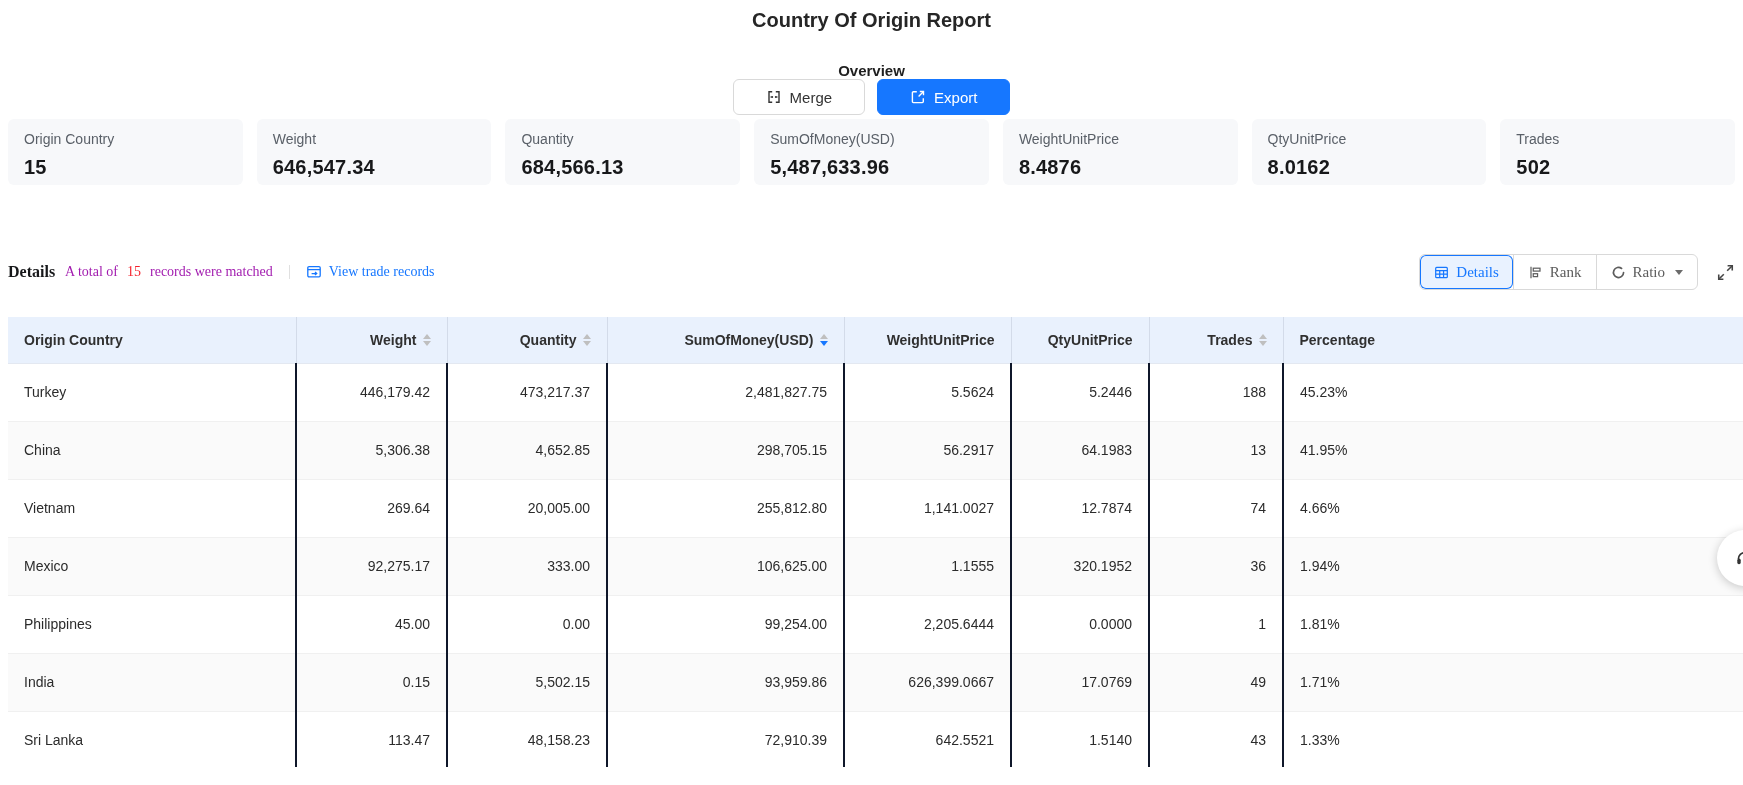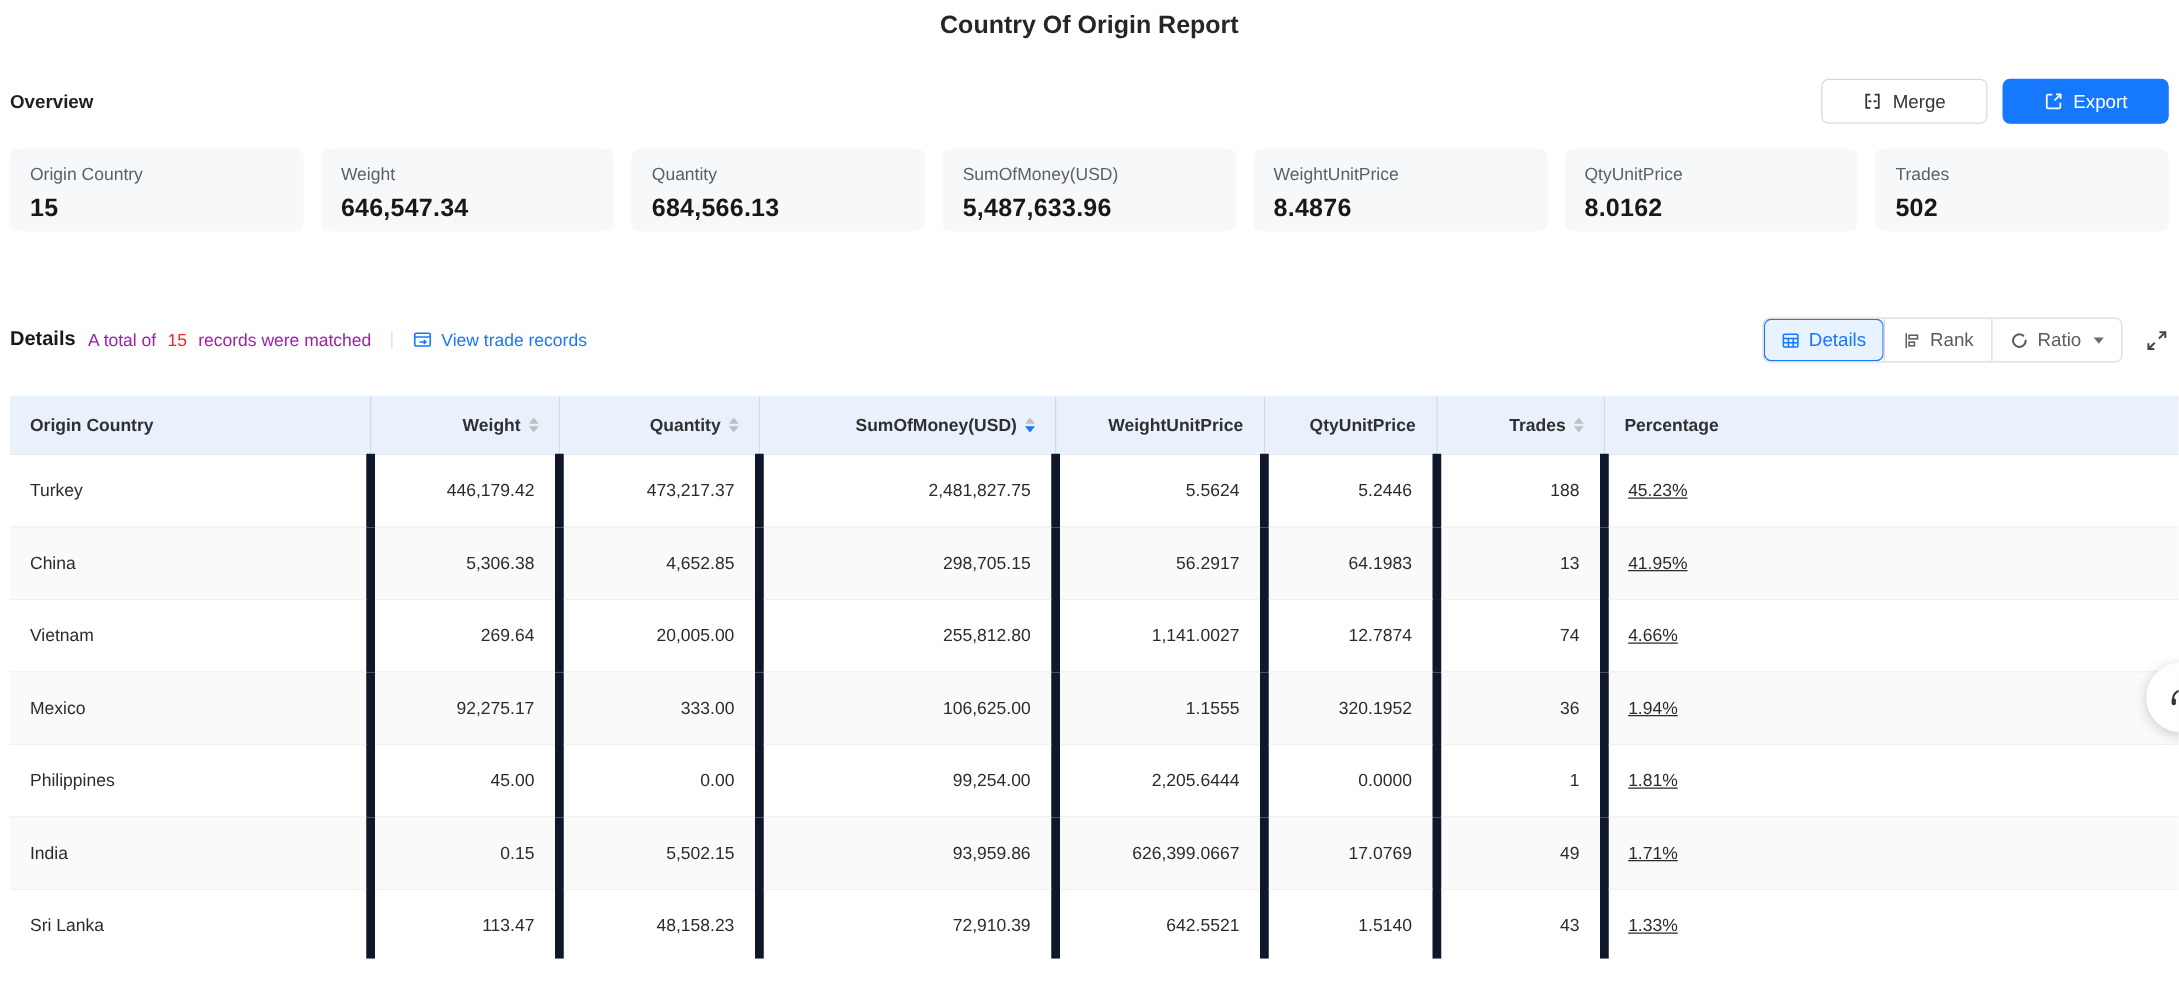--- a/index.html
+++ b/index.html
@@ -6,35 +6,35 @@
   .page{
     position:relative;width:1743px;height:767px;overflow:hidden;background:#fff;
     font-family:"Liberation Sans",sans-serif;color:#262626;
   }
   
   .report-head{text-align:center;padding-top:8px;}
   .report-title{font-size:20px;font-weight:600;color:#262626;line-height:24px;}
   .report-subtitle{margin-top:12px;font-size:17px;color:#4a4a4a;line-height:21px;}
   
   .section-bar{display:flex;align-items:center;justify-content:space-between;
-    padding:0 8px;margin-top:30px;height:38px;}
+    padding:0 8px;margin-top:30px;height:38px;flex-direction:column;}
   .overview-label{font-size:15px;font-weight:700;color:#1f1f1f;}
   .bar-actions{display:flex;gap:12px;}
   .btn{height:36px;border-radius:6px;font-size:15px;display:inline-flex;align-items:center;
     gap:8px;padding:0 32px;cursor:pointer;border:1px solid #d9d9d9;background:#fff;color:#333;
     font-family:inherit;}
   .btn-primary{background:#1677ff;border-color:#1677ff;color:#fff;}
   
   .cards-row{display:flex;gap:14px;padding:0 8px;margin-top:19px;}
   .card{flex:1;background:#f7f8fa;border-radius:6px;padding:12px 16px;height:66px;box-sizing:border-box;}
   .card-label{font-size:14px;color:#5a6068;line-height:17px;}
   .card-value{font-size:20px;font-weight:700;color:#17181a;margin-top:8px;letter-spacing:.2px;}
   
   .details-bar{display:flex;align-items:center;justify-content:space-between;
-    padding:0 8px;margin-top:68px;height:38px;}
+    padding:0 8px;margin-top:68px;height:38px;font-family:Liberation Serif, serif;}
   .details-left{display:flex;align-items:center;}
   .details-title{font-size:16px;font-weight:700;color:#17181a;margin-right:10px;}
   .muted{color:#a21caf;font-size:14px;}
   .count-red{color:#f5222d;font-size:14px;margin:0 9px;}
   .vdivider{width:1px;height:14px;background:#e0e0e0;margin:0 16px;display:inline-block;}
   .link{color:#1677ff;font-size:14px;display:inline-flex;align-items:center;gap:7px;
     cursor:pointer;text-decoration:none;justify-content:center;}
   .details-right{display:flex;align-items:center;}
   .segmented{display:inline-flex;border:1px solid #d9d9d9;border-radius:6px;background:#fff;
     height:36px;box-sizing:border-box;overflow:hidden;}
@@ -45,23 +45,23 @@
   .seg.active{color:#1677ff;background:#e9f2ff;box-shadow:inset 0 0 0 1px #1677ff;border-radius:6px;}
   .caret-small{width:0;height:0;border-left:4px solid transparent;border-right:4px solid transparent;
     border-top:5px solid #6b6b6b;margin-left:3px;}
   .fullscreen-btn{margin-left:18px;color:#454545;display:inline-flex;cursor:pointer;}
   
   .data-table{border-collapse:collapse;width:1735px;margin-left:8px;margin-top:26px;
     table-layout:fixed;font-size:14px;}
   .data-table thead th{background:#e9f1fd;height:46px;font-weight:700;color:#303030;
     border-right:1px solid #d3dbe9;border-bottom:1px solid #e3e8f1;box-sizing:border-box;}
   .data-table thead th:last-child{border-right:none;}
-  .data-table tbody td{height:58px;border-bottom:1px solid #f0f0f0;border-right:7px solid #0f172a;
+  .data-table tbody td{height:58px;border-bottom:1px solid #f0f0f0;border-right:2px solid #0f172a;
     color:#2b2b2b;box-sizing:border-box;background:#fff;}
-  .data-table tbody td:last-child{border-right:none;text-decoration:underline;}
+  .data-table tbody td:last-child{border-right:none;}
   .data-table tbody tr:nth-child(even) td{background:#fafafa;}
   .al{text-align:left;padding-left:16px;}
   .ar{text-align:right;padding-right:16px;}
   .th-inner{display:inline-flex;align-items:center;gap:6px;}
   .sorter{display:inline-flex;flex-direction:column;gap:2px;}
   .c-up{width:0;height:0;border-left:4px solid transparent;border-right:4px solid transparent;
     border-bottom:5px solid #bfbfbf;}
   .c-down{width:0;height:0;border-left:4px solid transparent;border-right:4px solid transparent;
     border-top:5px solid #bfbfbf;}
   .c-down.on{border-top-color:#1677ff;}

